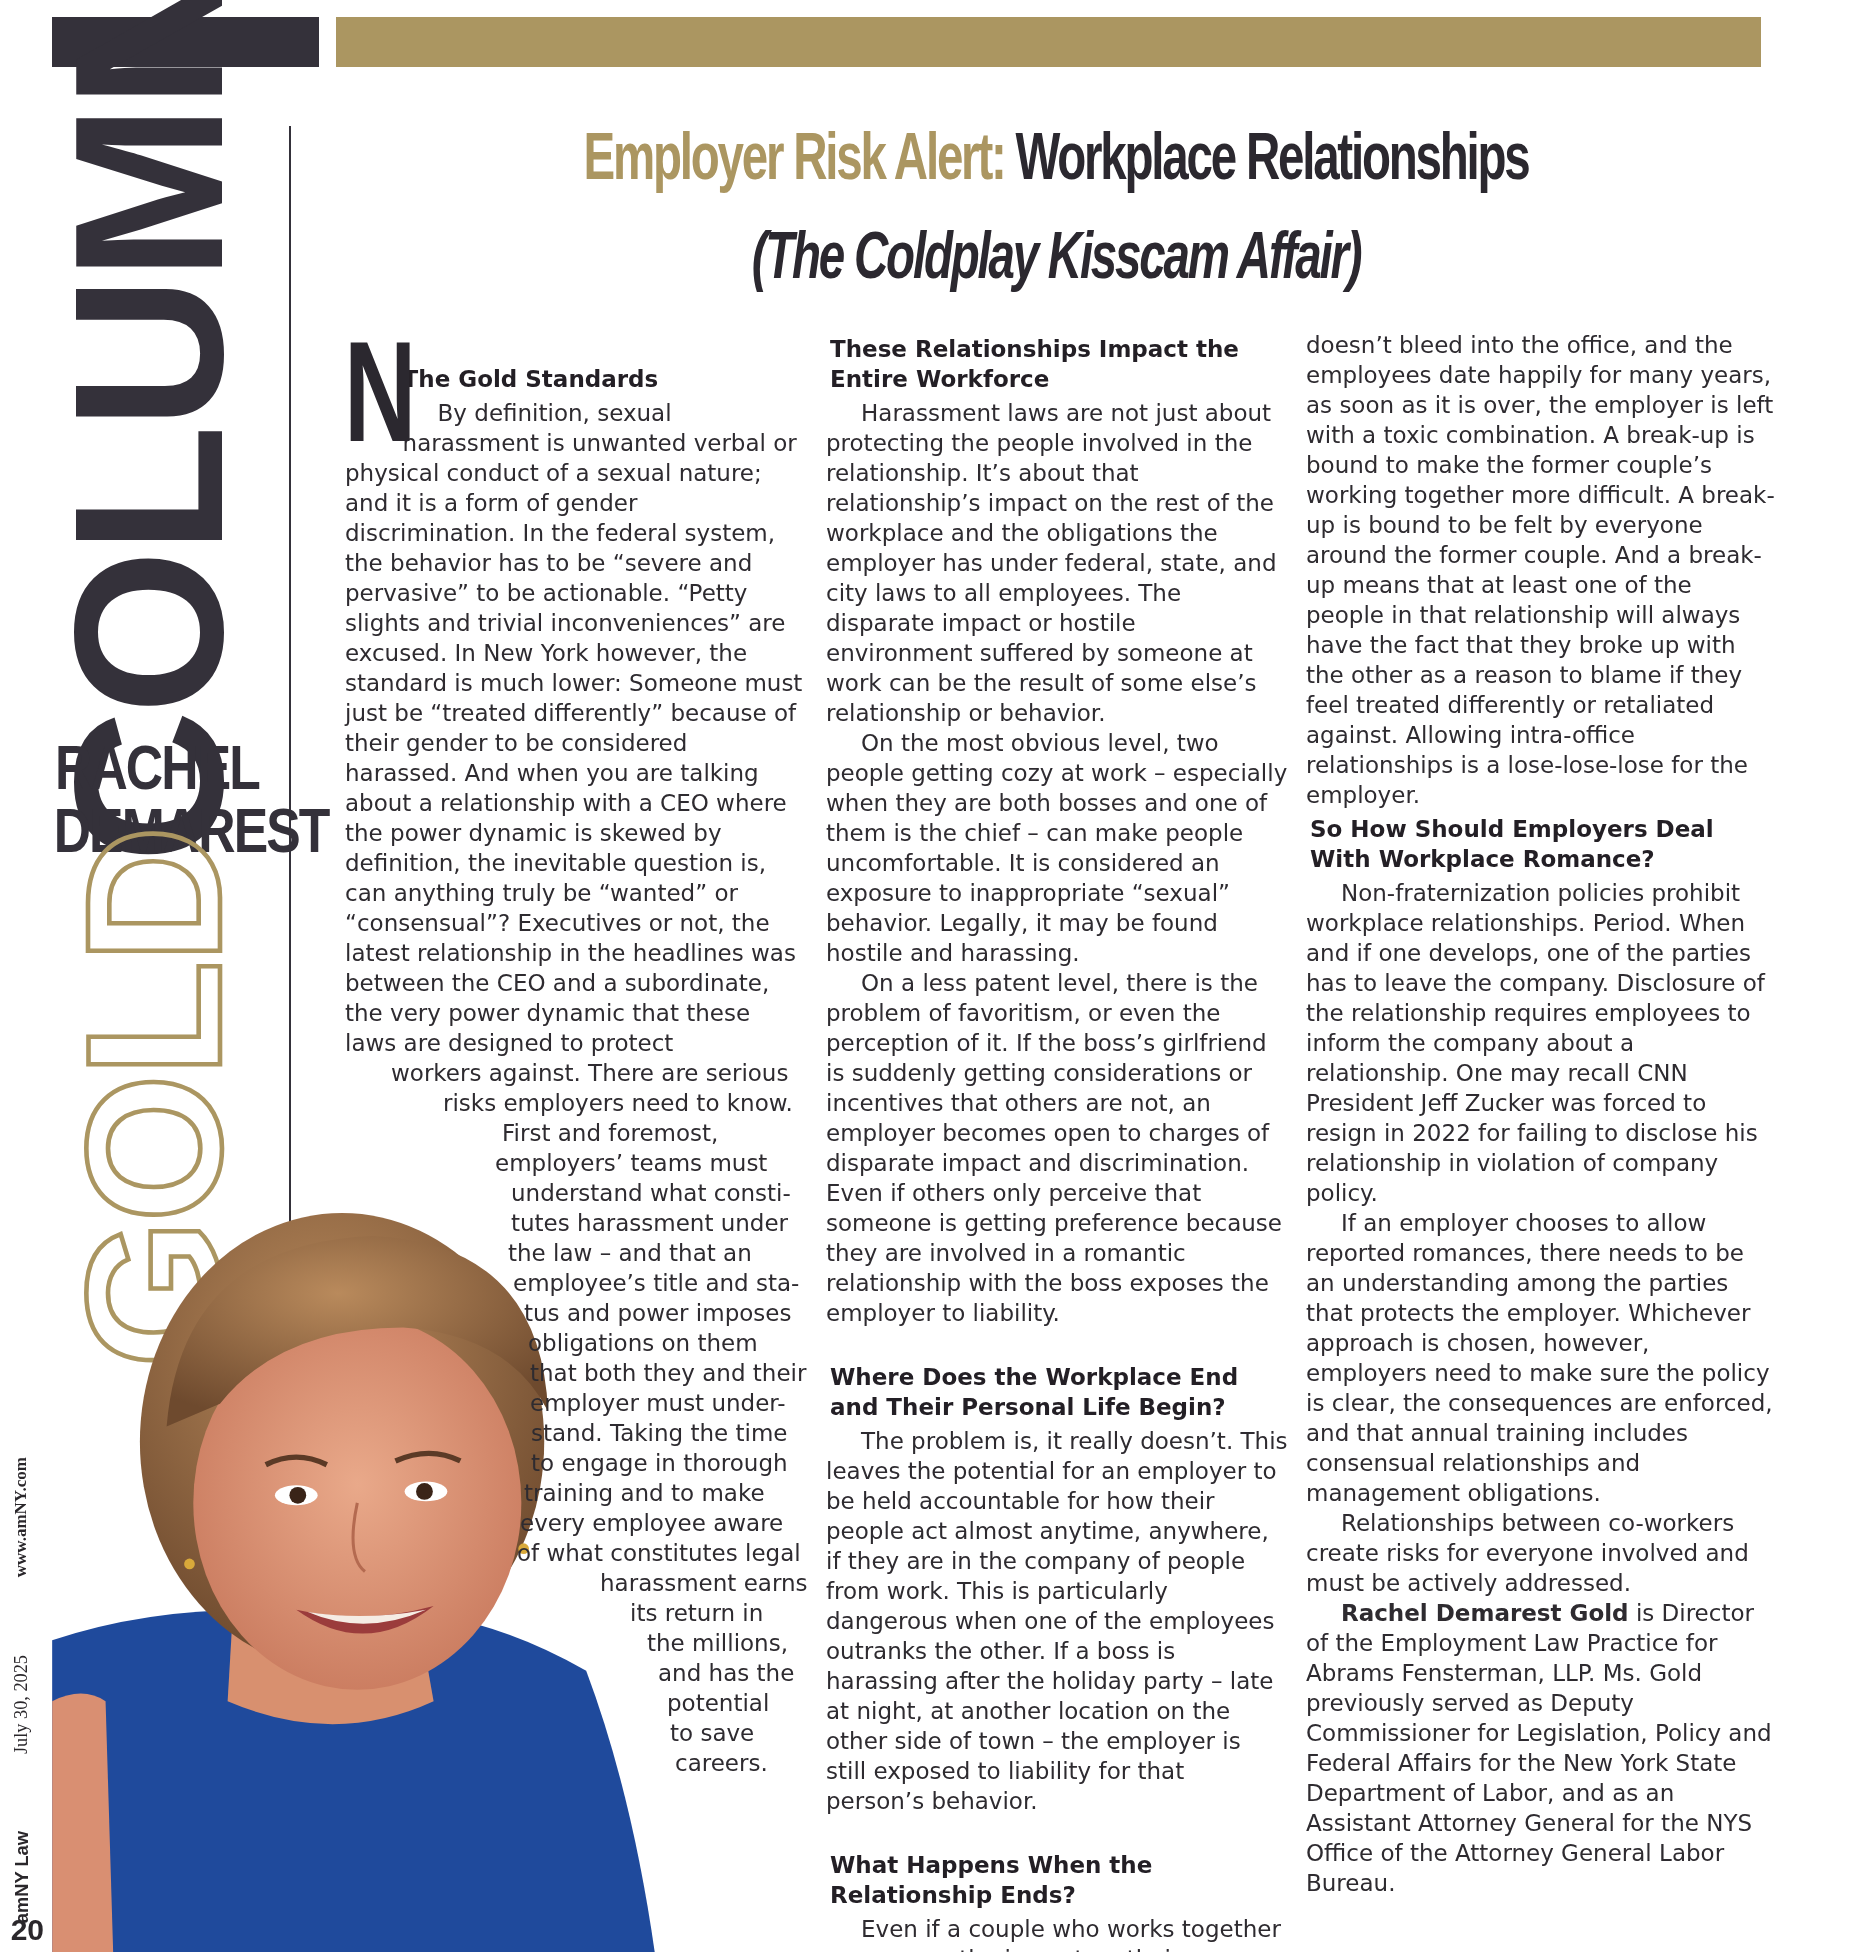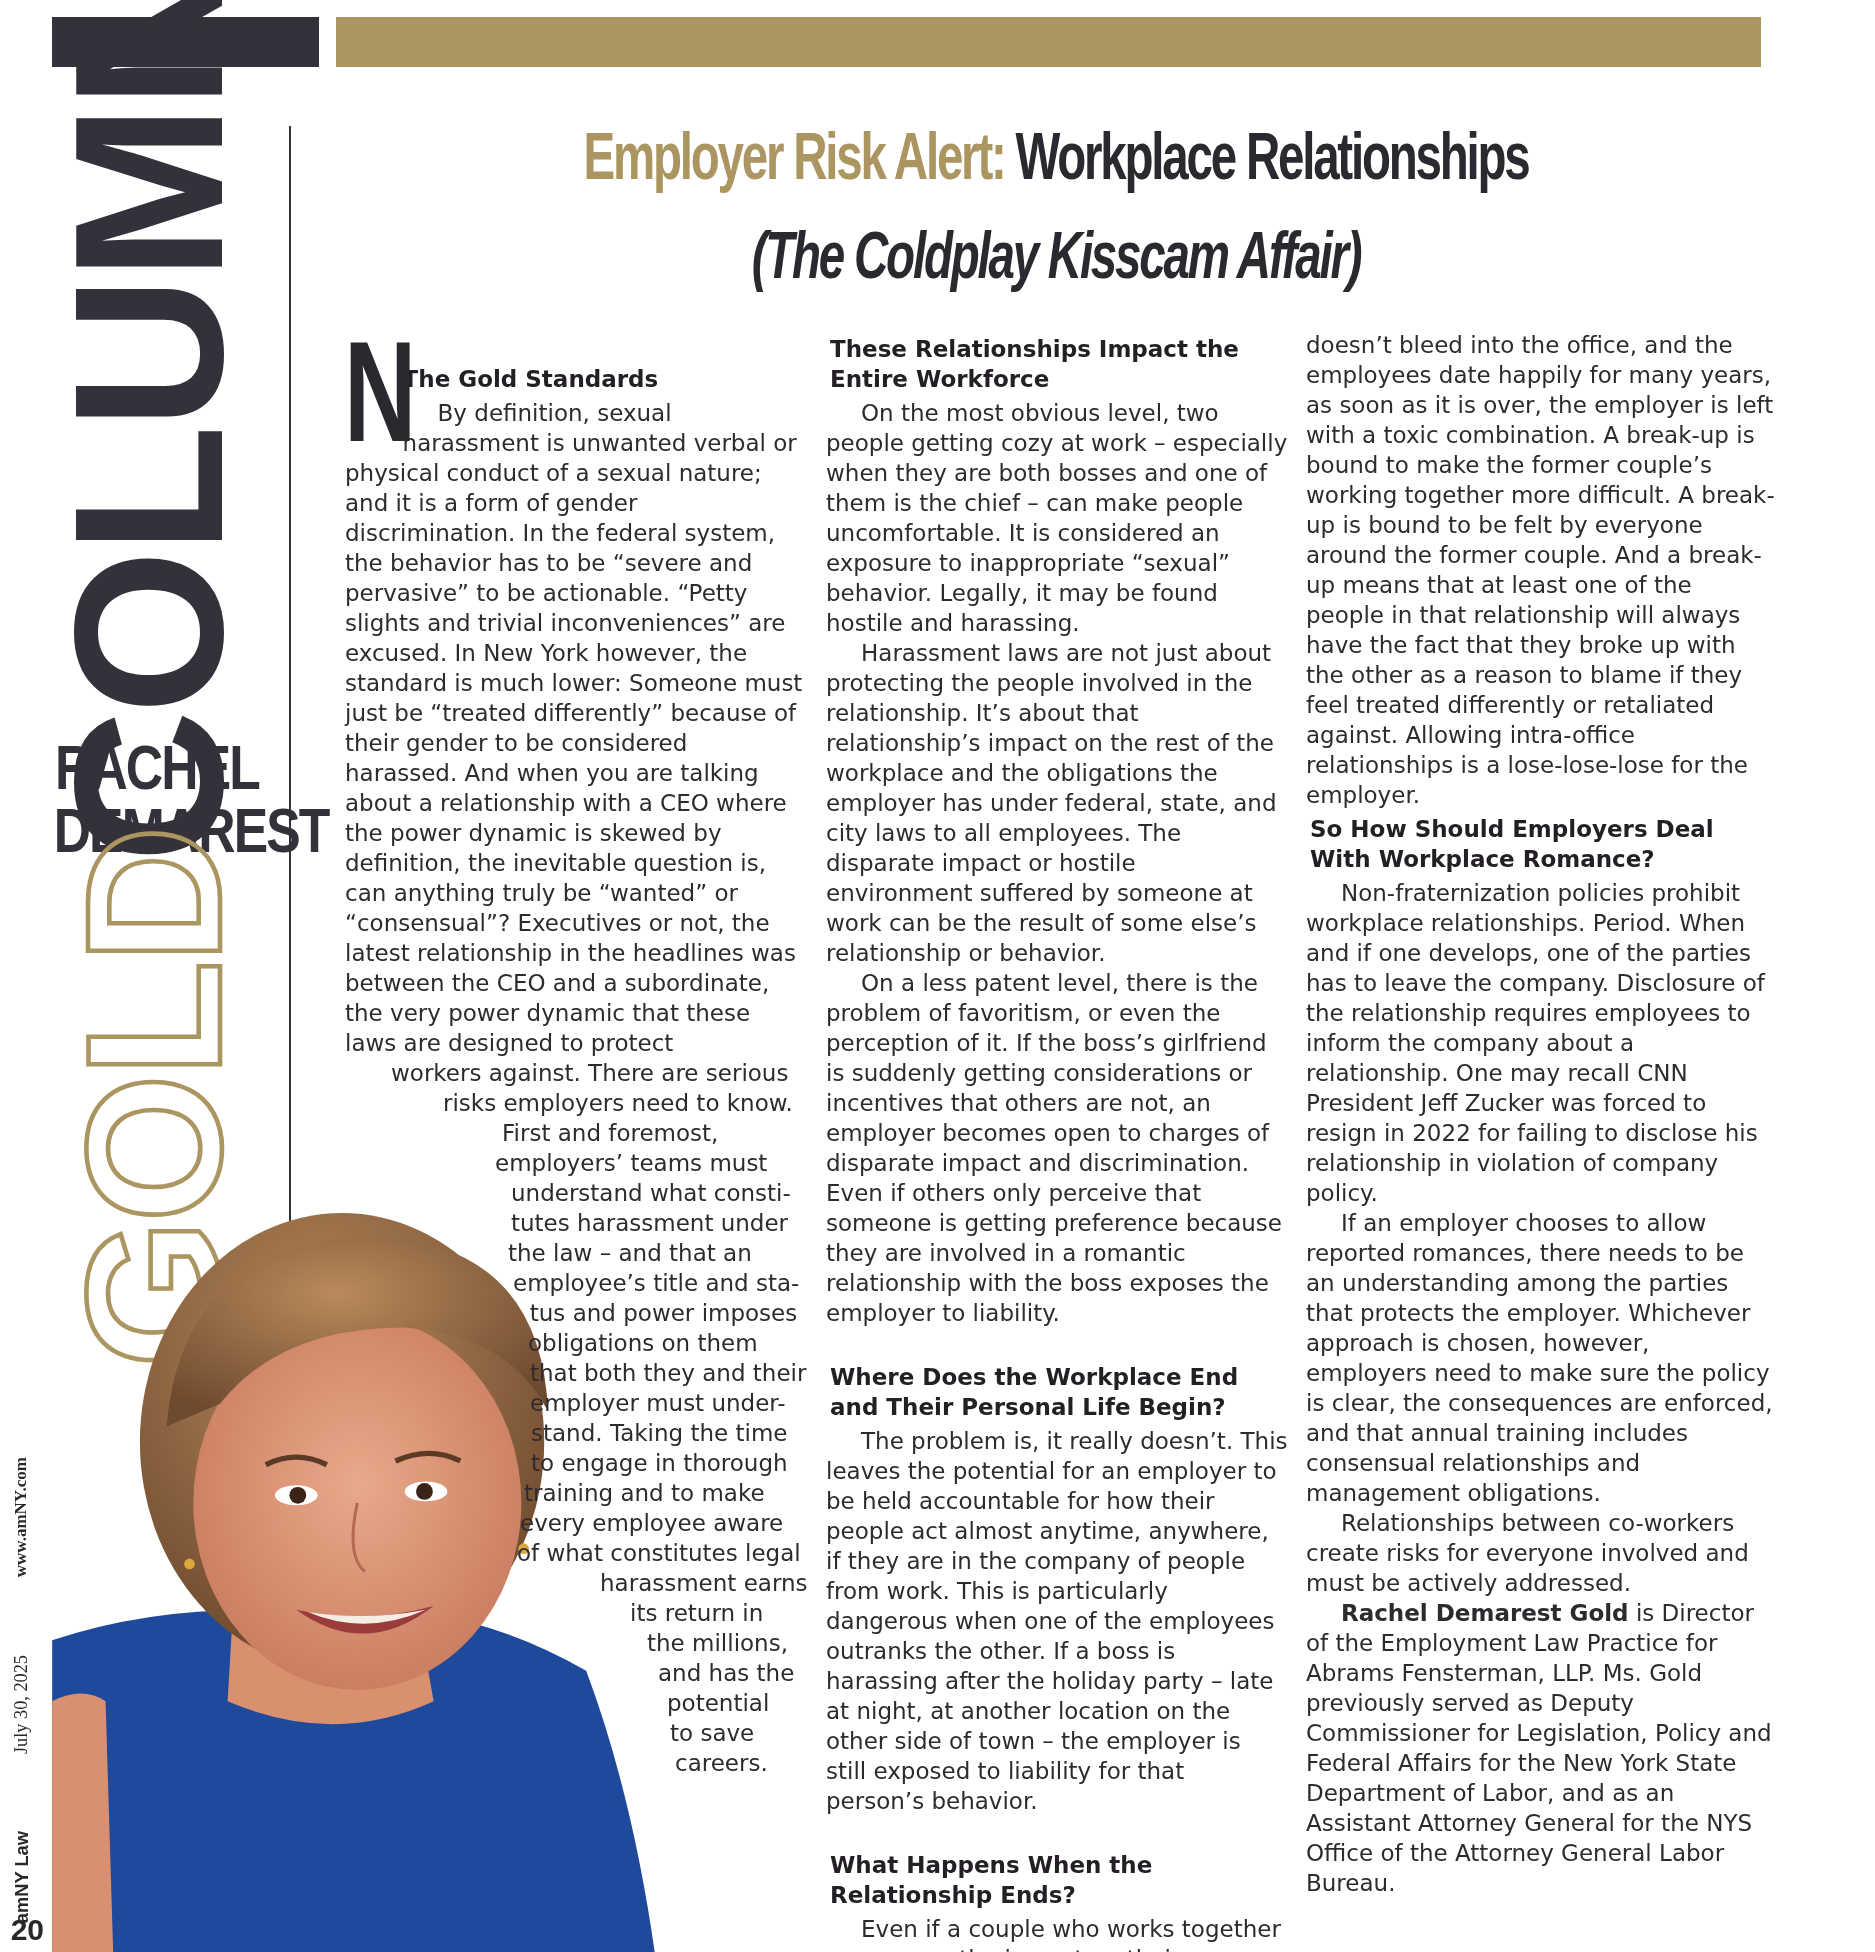--- a/index.html
+++ b/index.html
@@ -122,43 +122,43 @@
   <p class="ind">By definition, sexual harassment is unwanted verbal or physical conduct of a sexual nature; and it is a form of gender discrimination. In the federal system, the behavior has to be “severe and pervasive” to be actionable. “Petty slights and trivial inconveniences” are excused. In New York however, the standard is much lower: Someone must just be “treated differently” because of their gender to be considered harassed. And when you are talking about a relationship with a CEO where the power dynamic is skewed by definition, the inevitable question is, can anything truly be “wanted” or “consensual”?  Executives or not, the latest relationship in the headlines was between the CEO and a subordinate,  the very power dynamic that these laws are designed to protect</p>
   <div id="shaped">
       <div class="shaped" style="padding-left: 46px;">workers against. There are serious</div>
       <div class="shaped" style="padding-left: 98px;">risks employers need to know.</div>
       <div class="shaped" style="padding-left: 157px;">First and foremost,</div>
       <div class="shaped" style="padding-left: 150px;">employers’ teams must</div>
       <div class="shaped" style="padding-left: 166px;">understand what consti-</div>
       <div class="shaped" style="padding-left: 166px;">tutes harassment under</div>
       <div class="shaped" style="padding-left: 163px;">the law – and that an</div>
       <div class="shaped" style="padding-left: 168px;">employee’s title and sta-</div>
-      <div class="shaped" style="padding-left: 179px; text-align: center;">tus and power imposes</div>
+      <div class="shaped" style="padding-left: 179px;">tus and power imposes</div>
       <div class="shaped" style="padding-left: 183px;">obligations on them</div>
       <div class="shaped" style="padding-left: 185px;">that both they and their</div>
       <div class="shaped" style="padding-left: 185px;">employer must under-</div>
       <div class="shaped" style="padding-left: 186px;">stand. Taking the time</div>
       <div class="shaped" style="padding-left: 186px;">to engage in thorough</div>
       <div class="shaped" style="padding-left: 179px;">training and to make</div>
       <div class="shaped" style="padding-left: 175px;">every employee aware</div>
       <div class="shaped" style="padding-left: 172px;">of what constitutes legal</div>
       <div class="shaped" style="padding-left: 255px;">harassment earns</div>
       <div class="shaped" style="padding-left: 285px;">its return in</div>
       <div class="shaped" style="padding-left: 302px;">the millions,</div>
       <div class="shaped" style="padding-left: 313px;">and has the</div>
       <div class="shaped" style="padding-left: 322px;">potential</div>
       <div class="shaped" style="padding-left: 325px;">to save</div>
       <div class="shaped" style="padding-left: 330px;">careers.</div>
     </div>
 </div>
 
 <div class="abs col c2">
   <h3>These Relationships Impact the Entire Workforce</h3>
+  <p class="ind">Harassment laws are not just about protecting the people involved in the relationship. It’s about that relationship’s impact on the rest of the workplace and the obligations the employer has under federal, state, and city laws to all employees. The disparate impact or hostile environment suffered by someone at work can be the result of some else’s relationship or behavior.</p>
   <p class="ind">On the most obvious level, two people getting cozy at work – especially when they are both bosses and one of them is the chief – can make people uncomfortable.  It is considered an exposure to inappropriate “sexual” behavior. Legally, it may be found hostile and harassing.</p>
-  <p class="ind">Harassment laws are not just about protecting the people involved in the relationship. It’s about that relationship’s impact on the rest of the workplace and the obligations the employer has under federal, state, and city laws to all employees. The disparate impact or hostile environment suffered by someone at work can be the result of some else’s relationship or behavior.</p>
   <p class="ind">On a less patent level, there is the problem of favoritism,  or even the perception of it. If the boss’s girlfriend is suddenly getting considerations or incentives that others are not, an employer becomes open to charges of disparate impact and discrimination. Even if others only perceive that someone is getting preference because they are involved in a romantic relationship with the boss exposes the employer to liability.</p>
   <div class="gap"></div>
   <h3>Where Does the Workplace End and Their Personal Life Begin?</h3>
   <p class="ind">The problem is, it really doesn’t. This leaves the potential for an employer to be held accountable for how their people act almost anytime, anywhere, if they are in the company of people from work. This is particularly dangerous when one of the employees outranks the other. If a boss is harassing after the holiday party – late at night,  at another location on the other side of town – the employer is still exposed to liability for that person’s behavior.</p>
   <div class="gap"></div>
   <h3>What Happens When the Relationship Ends?</h3>
   <p class="ind">Even if a couple who works together overcomes the impact on their colleagues, and their off-site behavior</p>
 </div>
 
 <div class="abs col c3">

